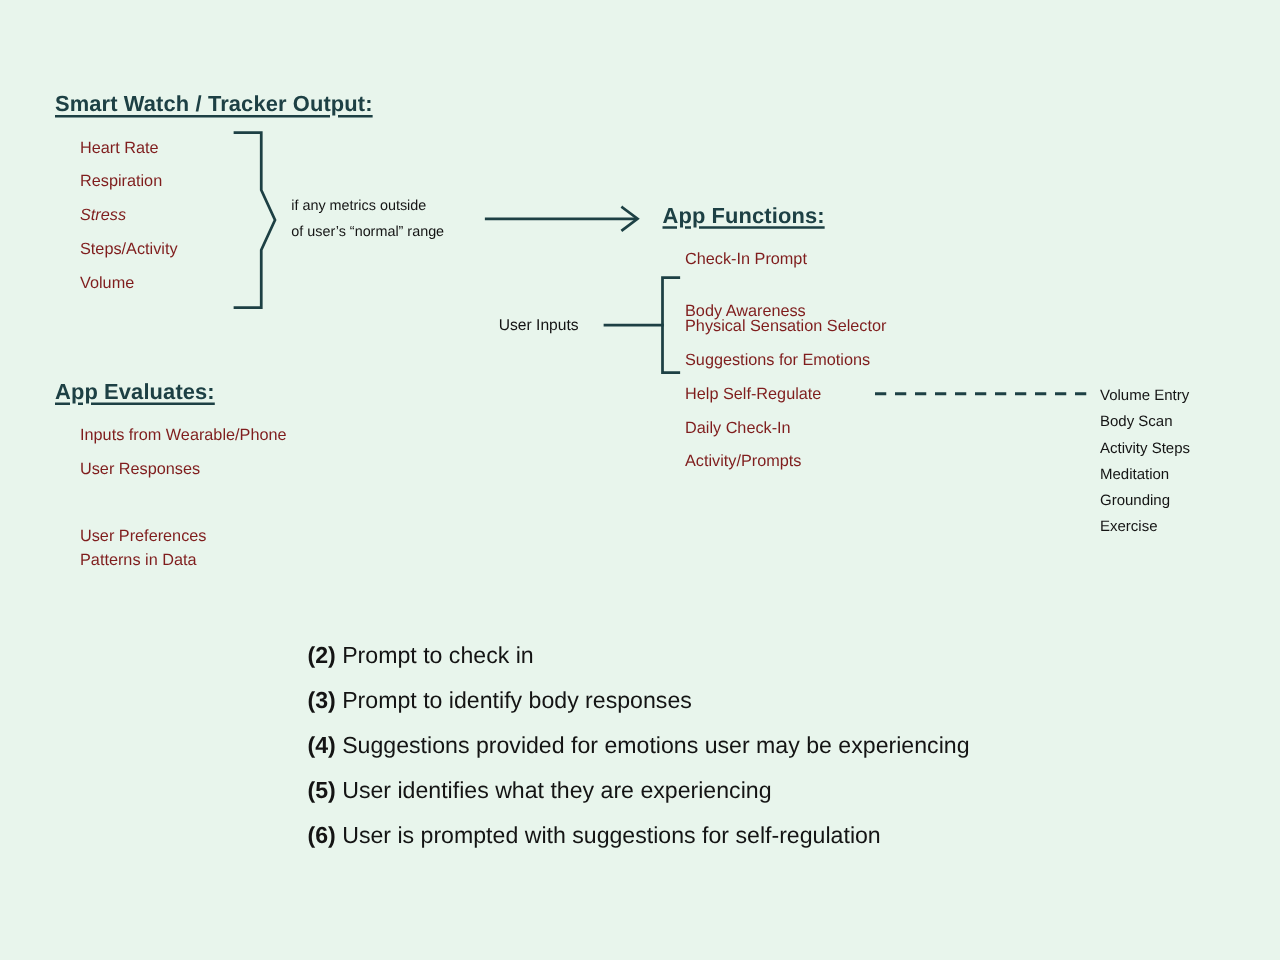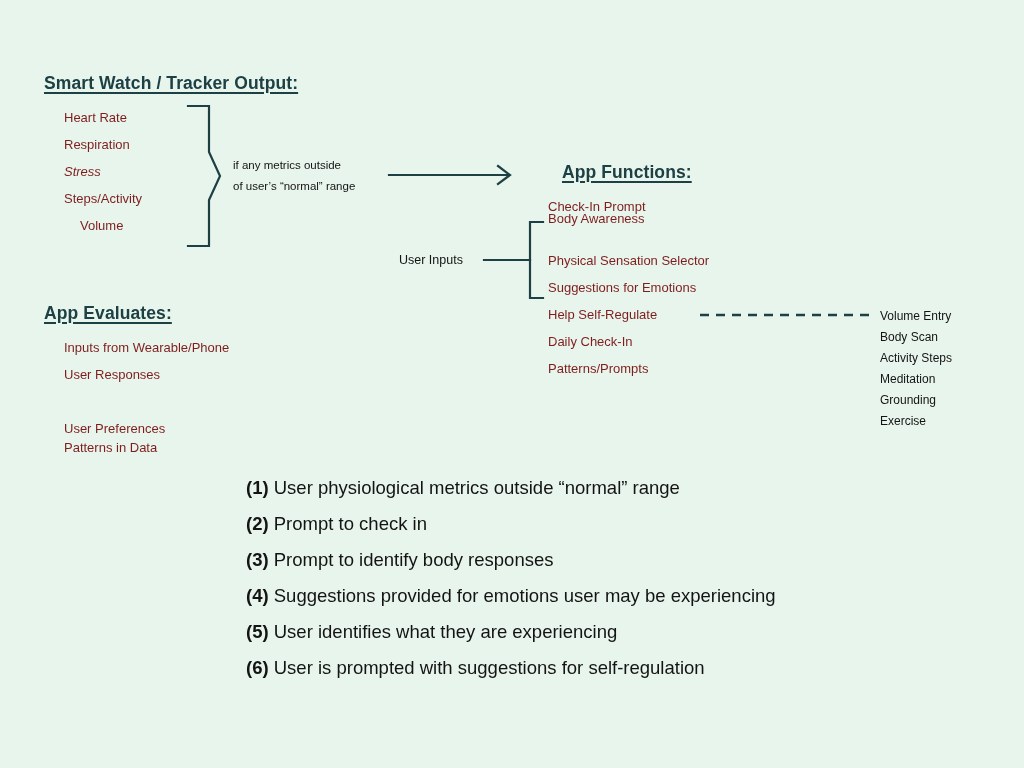--- a/index.html
+++ b/index.html
@@ -77,55 +77,51 @@
 <body>
 
 <div id="canvas">
 
   <div class="abs section-title" style="left:44px; top:73px;">Smart Watch / Tracker Output:</div>
 
   <div class="abs list-item" style="left:64px; top:111px;">Heart Rate</div>
   <div class="abs list-item" style="left:64px; top:138px;">Respiration</div>
   <div class="abs list-item" style="left:64px; top:165px;font-style:italic;">Stress</div>
   <div class="abs list-item" style="left:64px; top:192px;">Steps/Activity</div>
-  <div class="abs list-item" style="left:64px; top:219px;margin-left:16px;">Volume</div>
+  <div class="abs list-item" style="left:64px; top:219px;">Volume</div>
 
   <div class="abs small-note" style="left:233px; top:157px;">if any metrics outside</div>
   <div class="abs small-note" style="left:233px; top:178px;">of user’s “normal” range</div>
 
-  <div class="abs section-title" style="left:530px; top:162px;margin-left:32px;">App Functions:</div>
+  <div class="abs section-title" style="left:530px; top:162px;">App Functions:</div>
 
   <div class="abs list-item" style="left:548px; top:200px;">Check-In Prompt</div>
-  <div class="abs list-item" style="left:548px; top:212px;">Body Awareness</div>
+  <div class="abs list-item" style="left:548px; top:242px;">Body Awareness</div>
   <div class="abs list-item" style="left:548px; top:254px;">Physical Sensation Selector</div>
   <div class="abs list-item" style="left:548px; top:281px;">Suggestions for Emotions</div>
   <div class="abs list-item" style="left:548px; top:308px;">Help Self-Regulate</div>
   <div class="abs list-item" style="left:548px; top:335px;">Daily Check-In</div>
-  <div class="abs list-item" style="left:548px; top:362px;">Patterns/Prompts</div>
+  <div class="abs list-item" style="left:548px; top:362px;">Activity/Prompts</div>
 
   <div class="abs edge-label" style="left:399px; top:253px;">User Inputs</div>
 
   <div class="abs opt-item" style="left:880px; top:310px;">Volume Entry</div>
   <div class="abs opt-item" style="left:880px; top:331px;">Body Scan</div>
   <div class="abs opt-item" style="left:880px; top:352px;">Activity Steps</div>
   <div class="abs opt-item" style="left:880px; top:373px;">Meditation</div>
   <div class="abs opt-item" style="left:880px; top:394px;">Grounding</div>
   <div class="abs opt-item" style="left:880px; top:415px;">Exercise</div>
 
   <div class="abs section-title" style="left:44px; top:303px;">App Evaluates:</div>
 
   <div class="abs list-item" style="left:64px; top:341px;">Inputs from Wearable/Phone</div>
   <div class="abs list-item" style="left:64px; top:368px;">User Responses</div>
   <div class="abs list-item" style="left:64px; top:395px;margin-top:46px;">Patterns in Data</div>
   <div class="abs list-item" style="left:64px; top:422px;">User Preferences</div>
 
-  <div class="abs step-row" style="left:246px; top:479px;">
-    <span class="step-num">(1) </span>
-    <span>User physiological metrics outside “normal” range</span>
-  </div>
   <div class="abs step-row" style="left:246px; top:515px;">
     <span class="step-num">(2) </span>
     <span>Prompt to check in</span>
   </div>
   <div class="abs step-row" style="left:246px; top:551px;">
     <span class="step-num">(3) </span>
     <span>Prompt to identify body responses</span>
   </div>
   <div class="abs step-row" style="left:246px; top:587px;">
     <span class="step-num">(4) </span>

